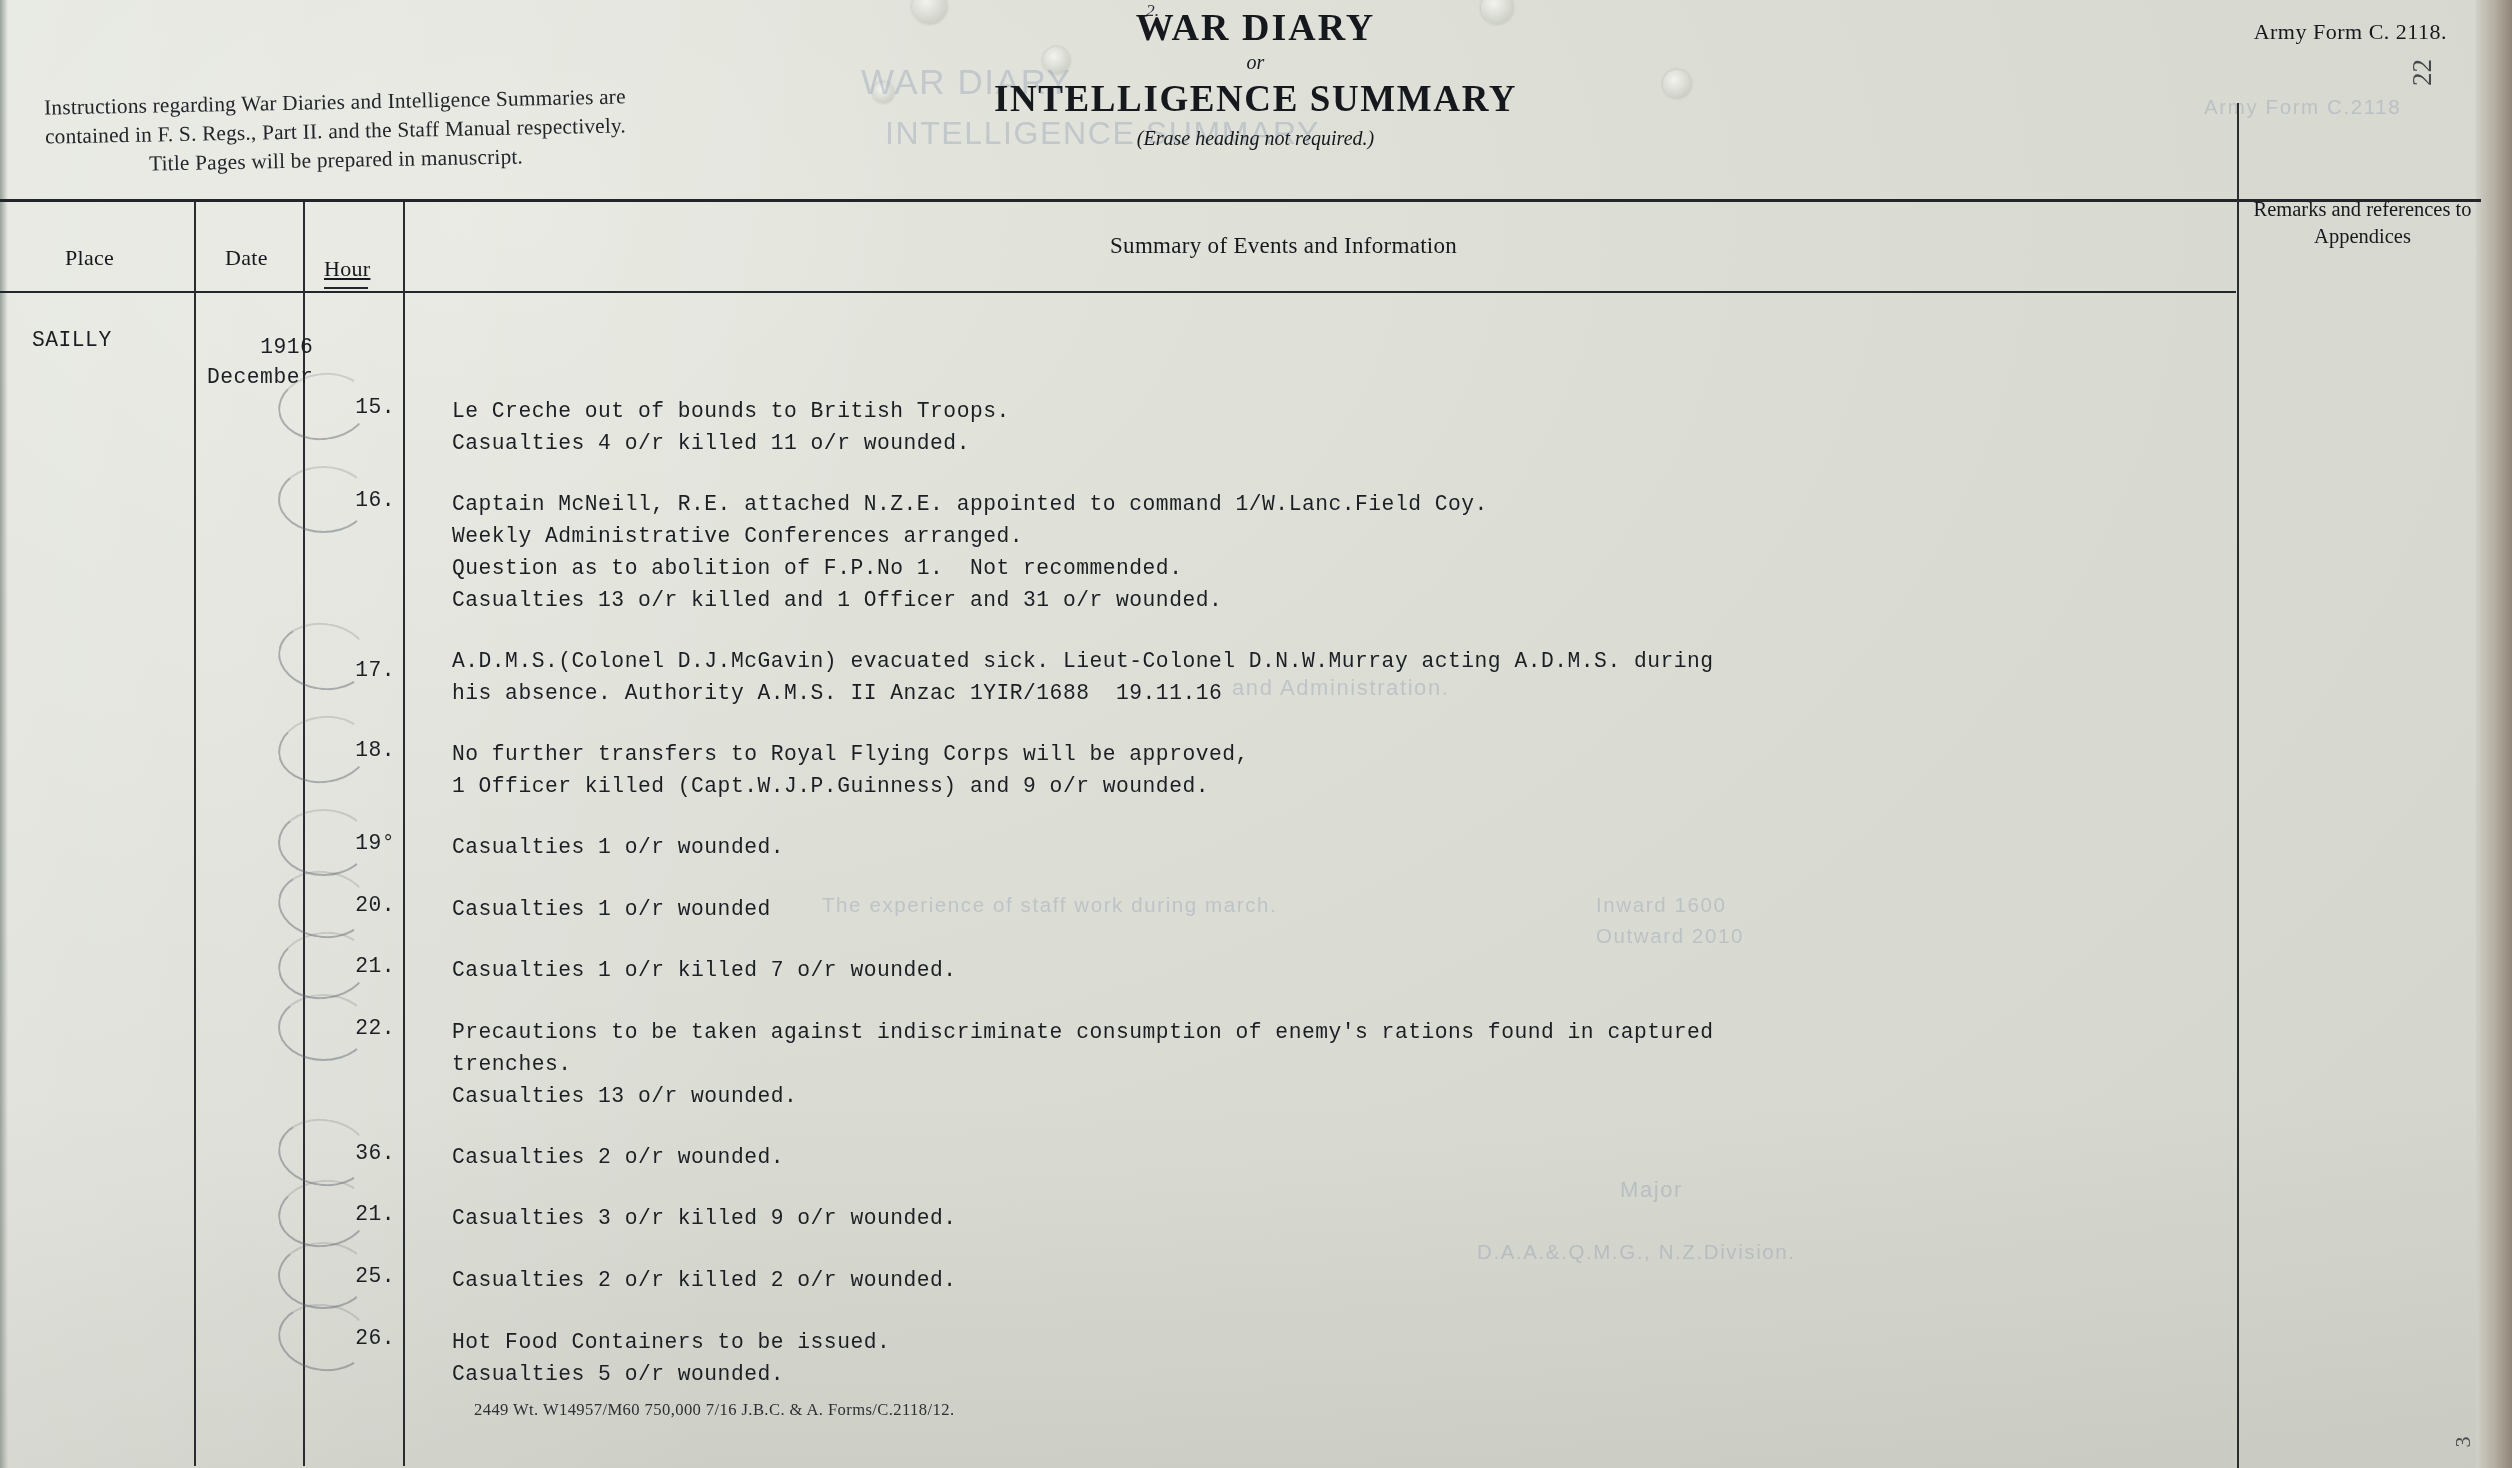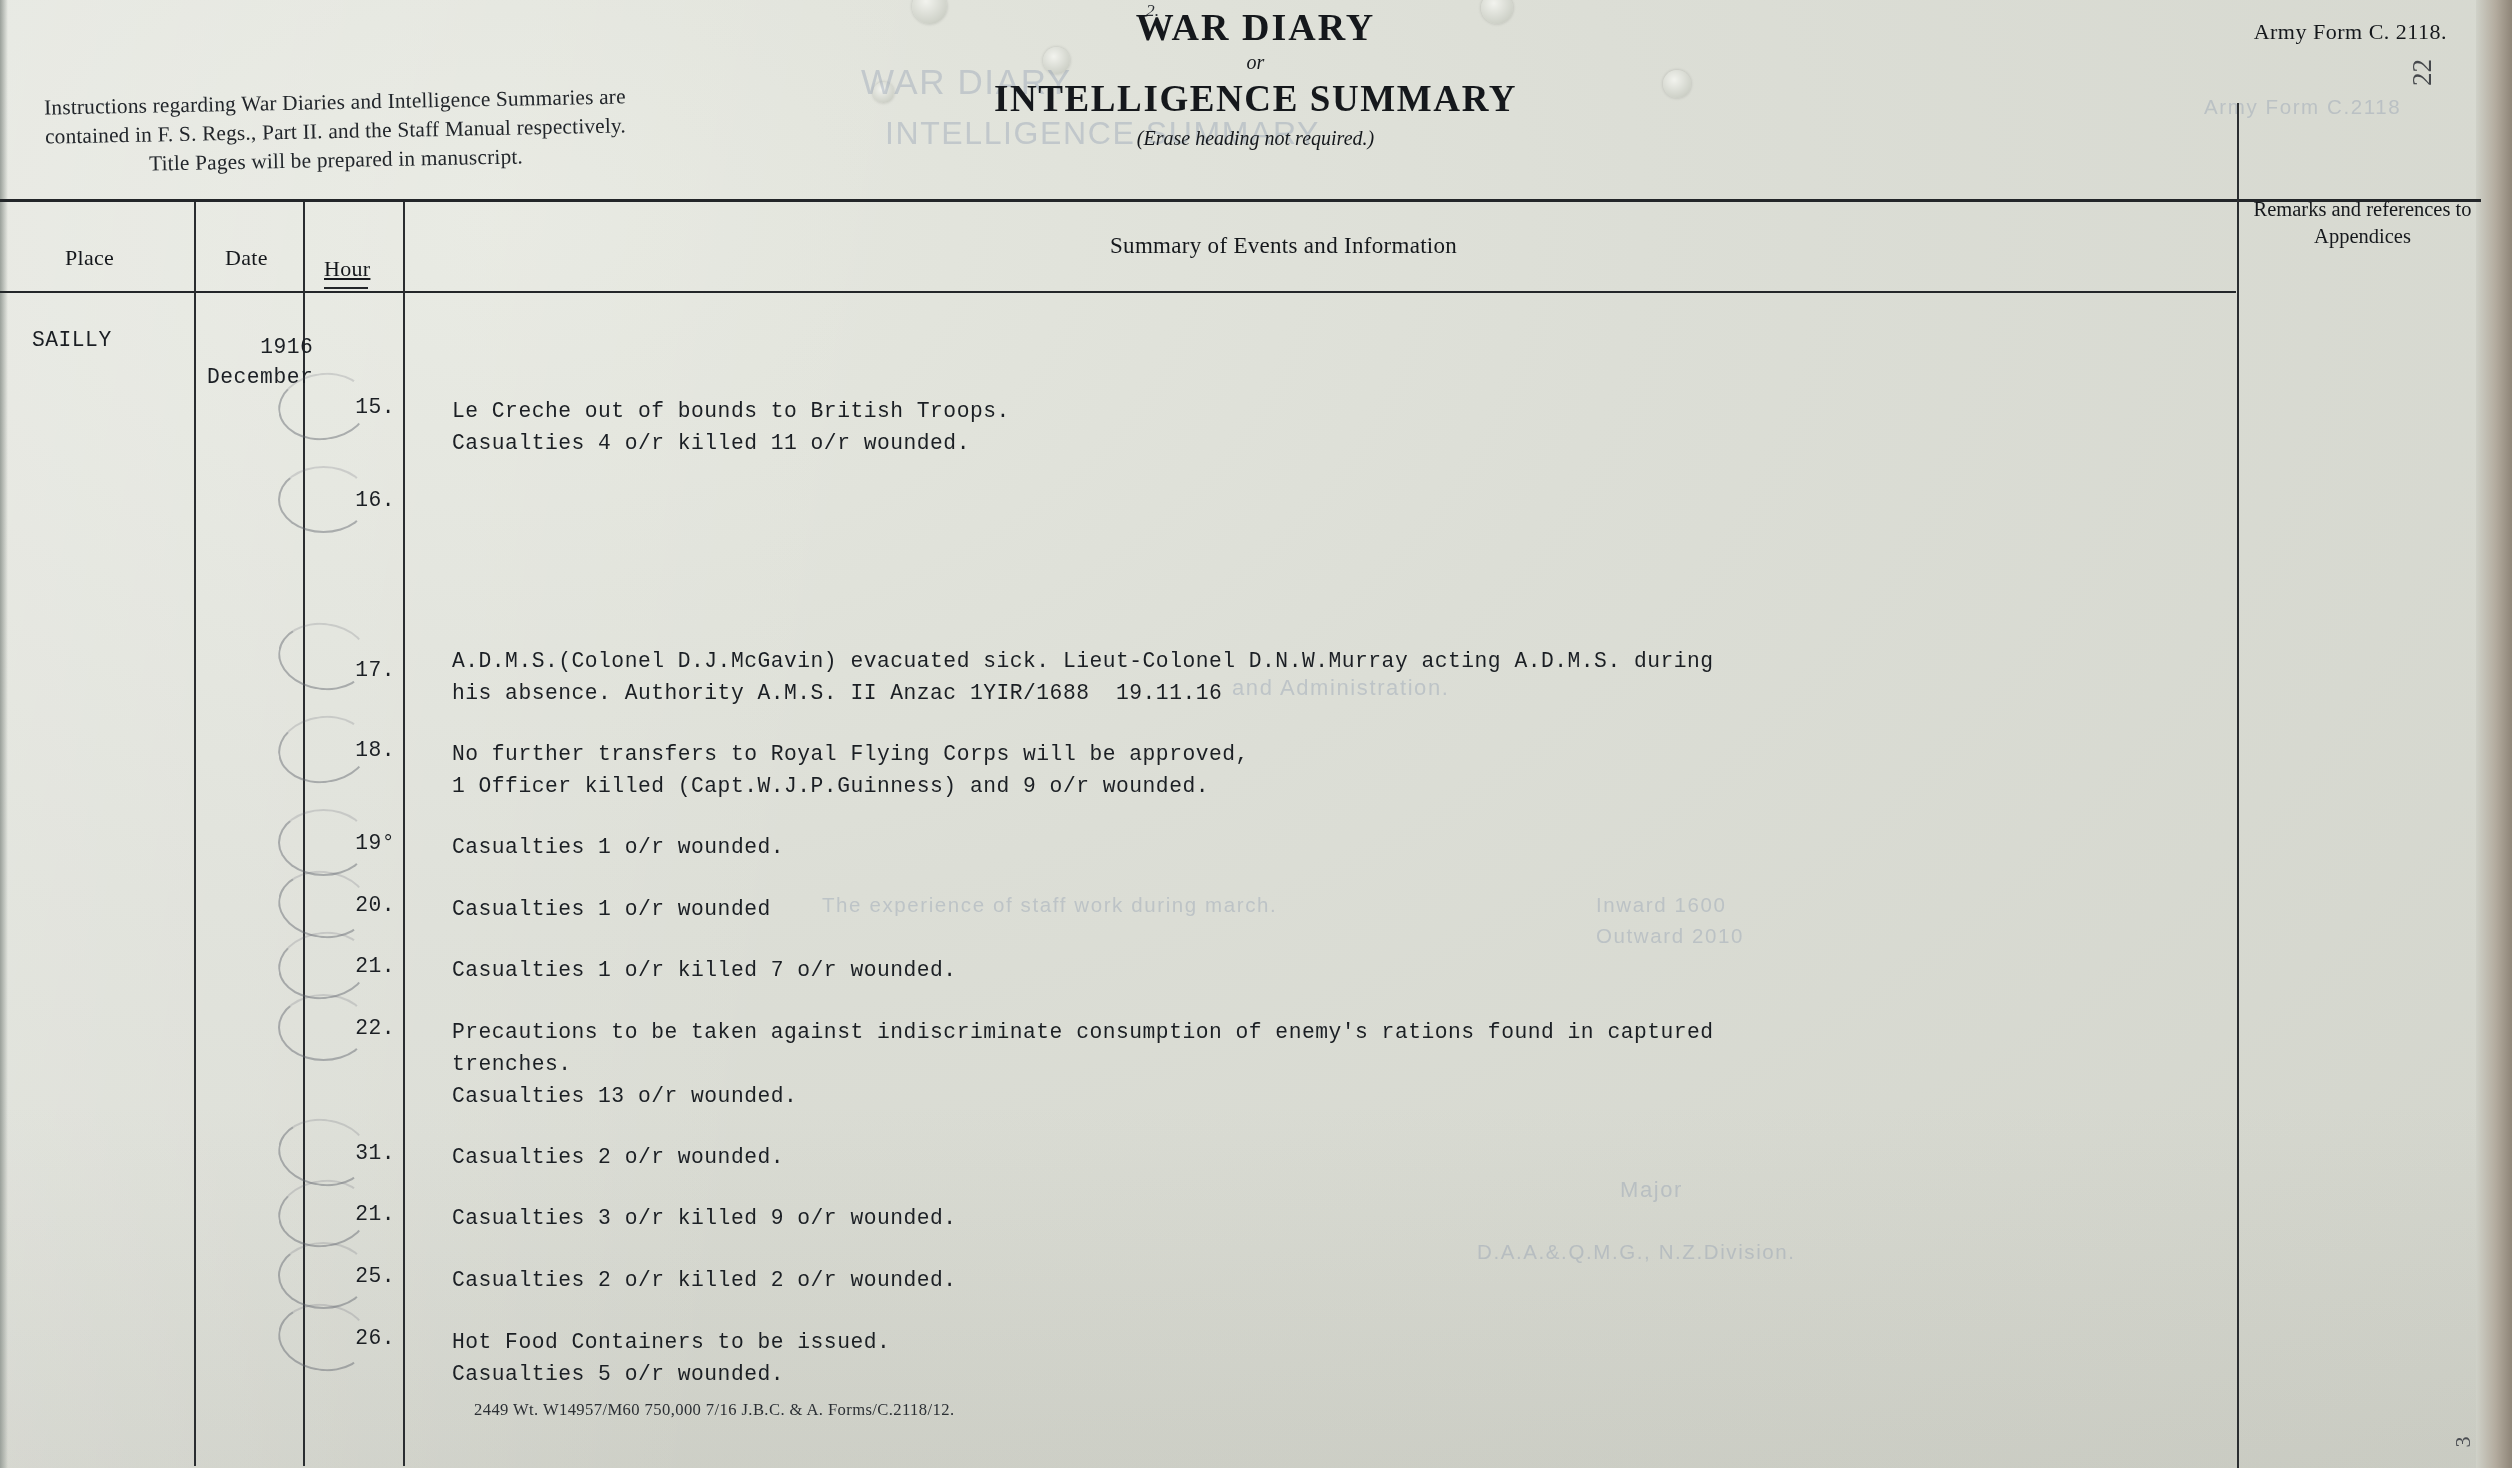--- a/index.html
+++ b/index.html
@@ -289,20 +289,24 @@
 
   <div class="typed place-cell">SAILLY</div>
   <div class="typed date-cell"><span>1916</span><br><span>December</span></div>
 
   <div class="entries" id="entries">
       <div class="typed entry-hour" style="top: 395px;">15.</div>
       <div class="typed entry-text" style="top: 395px;">Le Creche out of bounds to British Troops.
 Casualties 4 o/r killed 11 o/r wounded.</div>
       <div class="scribble" style="top: 373px; transform: rotate(-7deg);"></div>
       <div class="typed entry-hour" style="top: 488px;">16.</div>
+      <div class="typed entry-text" style="top: 488px;">Captain McNeill, R.E. attached N.Z.E. appointed to command 1/W.Lanc.Field Coy.
+Weekly Administrative Conferences arranged.
+Question as to abolition of F.P.No 1.  Not recommended.
+Casualties 13 o/r killed and 1 Officer and 31 o/r wounded.</div>
       <div class="scribble" style="top: 466px; transform: rotate(0deg);"></div>
       <div class="typed entry-hour" style="top: 645px; margin-top: 13px;">17.</div>
       <div class="typed entry-text" style="top: 645px;">A.D.M.S.(Colonel D.J.McGavin) evacuated sick. Lieut-Colonel D.N.W.Murray acting A.D.M.S. during
 his absence. Authority A.M.S. II Anzac 1YIR/1688  19.11.16</div>
       <div class="scribble" style="top: 623px; transform: rotate(7deg);"></div>
       <div class="typed entry-hour" style="top: 738px;">18.</div>
       <div class="typed entry-text" style="top: 738px;">No further transfers to Royal Flying Corps will be approved,
 1 Officer killed (Capt.W.J.P.Guinness) and 9 o/r wounded.</div>
       <div class="scribble" style="top: 716px; transform: rotate(-7deg);"></div>
       <div class="typed entry-hour" style="top: 831px;">19°</div>
@@ -312,21 +316,21 @@
       <div class="typed entry-text" style="top: 893px;">Casualties 1 o/r wounded</div>
       <div class="scribble" style="top: 871px; transform: rotate(7deg);"></div>
       <div class="typed entry-hour" style="top: 954px;">21.</div>
       <div class="typed entry-text" style="top: 954px;">Casualties 1 o/r killed 7 o/r wounded.</div>
       <div class="scribble" style="top: 932px; transform: rotate(-7deg);"></div>
       <div class="typed entry-hour" style="top: 1016px;">22.</div>
       <div class="typed entry-text" style="top: 1016px;">Precautions to be taken against indiscriminate consumption of enemy's rations found in captured
 trenches.
 Casualties 13 o/r wounded.</div>
       <div class="scribble" style="top: 994px; transform: rotate(0deg);"></div>
-      <div class="typed entry-hour" style="top: 1141px;">31.</div>
+      <div class="typed entry-hour" style="top: 1141px;">36.</div>
       <div class="typed entry-text" style="top: 1141px;">Casualties 2 o/r wounded.</div>
       <div class="scribble" style="top: 1119px; transform: rotate(7deg);"></div>
       <div class="typed entry-hour" style="top: 1202px;">21.</div>
       <div class="typed entry-text" style="top: 1202px;">Casualties 3 o/r killed 9 o/r wounded.</div>
       <div class="scribble" style="top: 1180px; transform: rotate(-7deg);"></div>
       <div class="typed entry-hour" style="top: 1264px;">25.</div>
       <div class="typed entry-text" style="top: 1264px;">Casualties 2 o/r killed 2 o/r wounded.</div>
       <div class="scribble" style="top: 1242px; transform: rotate(0deg);"></div>
       <div class="typed entry-hour" style="top: 1326px;">26.</div>
       <div class="typed entry-text" style="top: 1326px;">Hot Food Containers to be issued.

